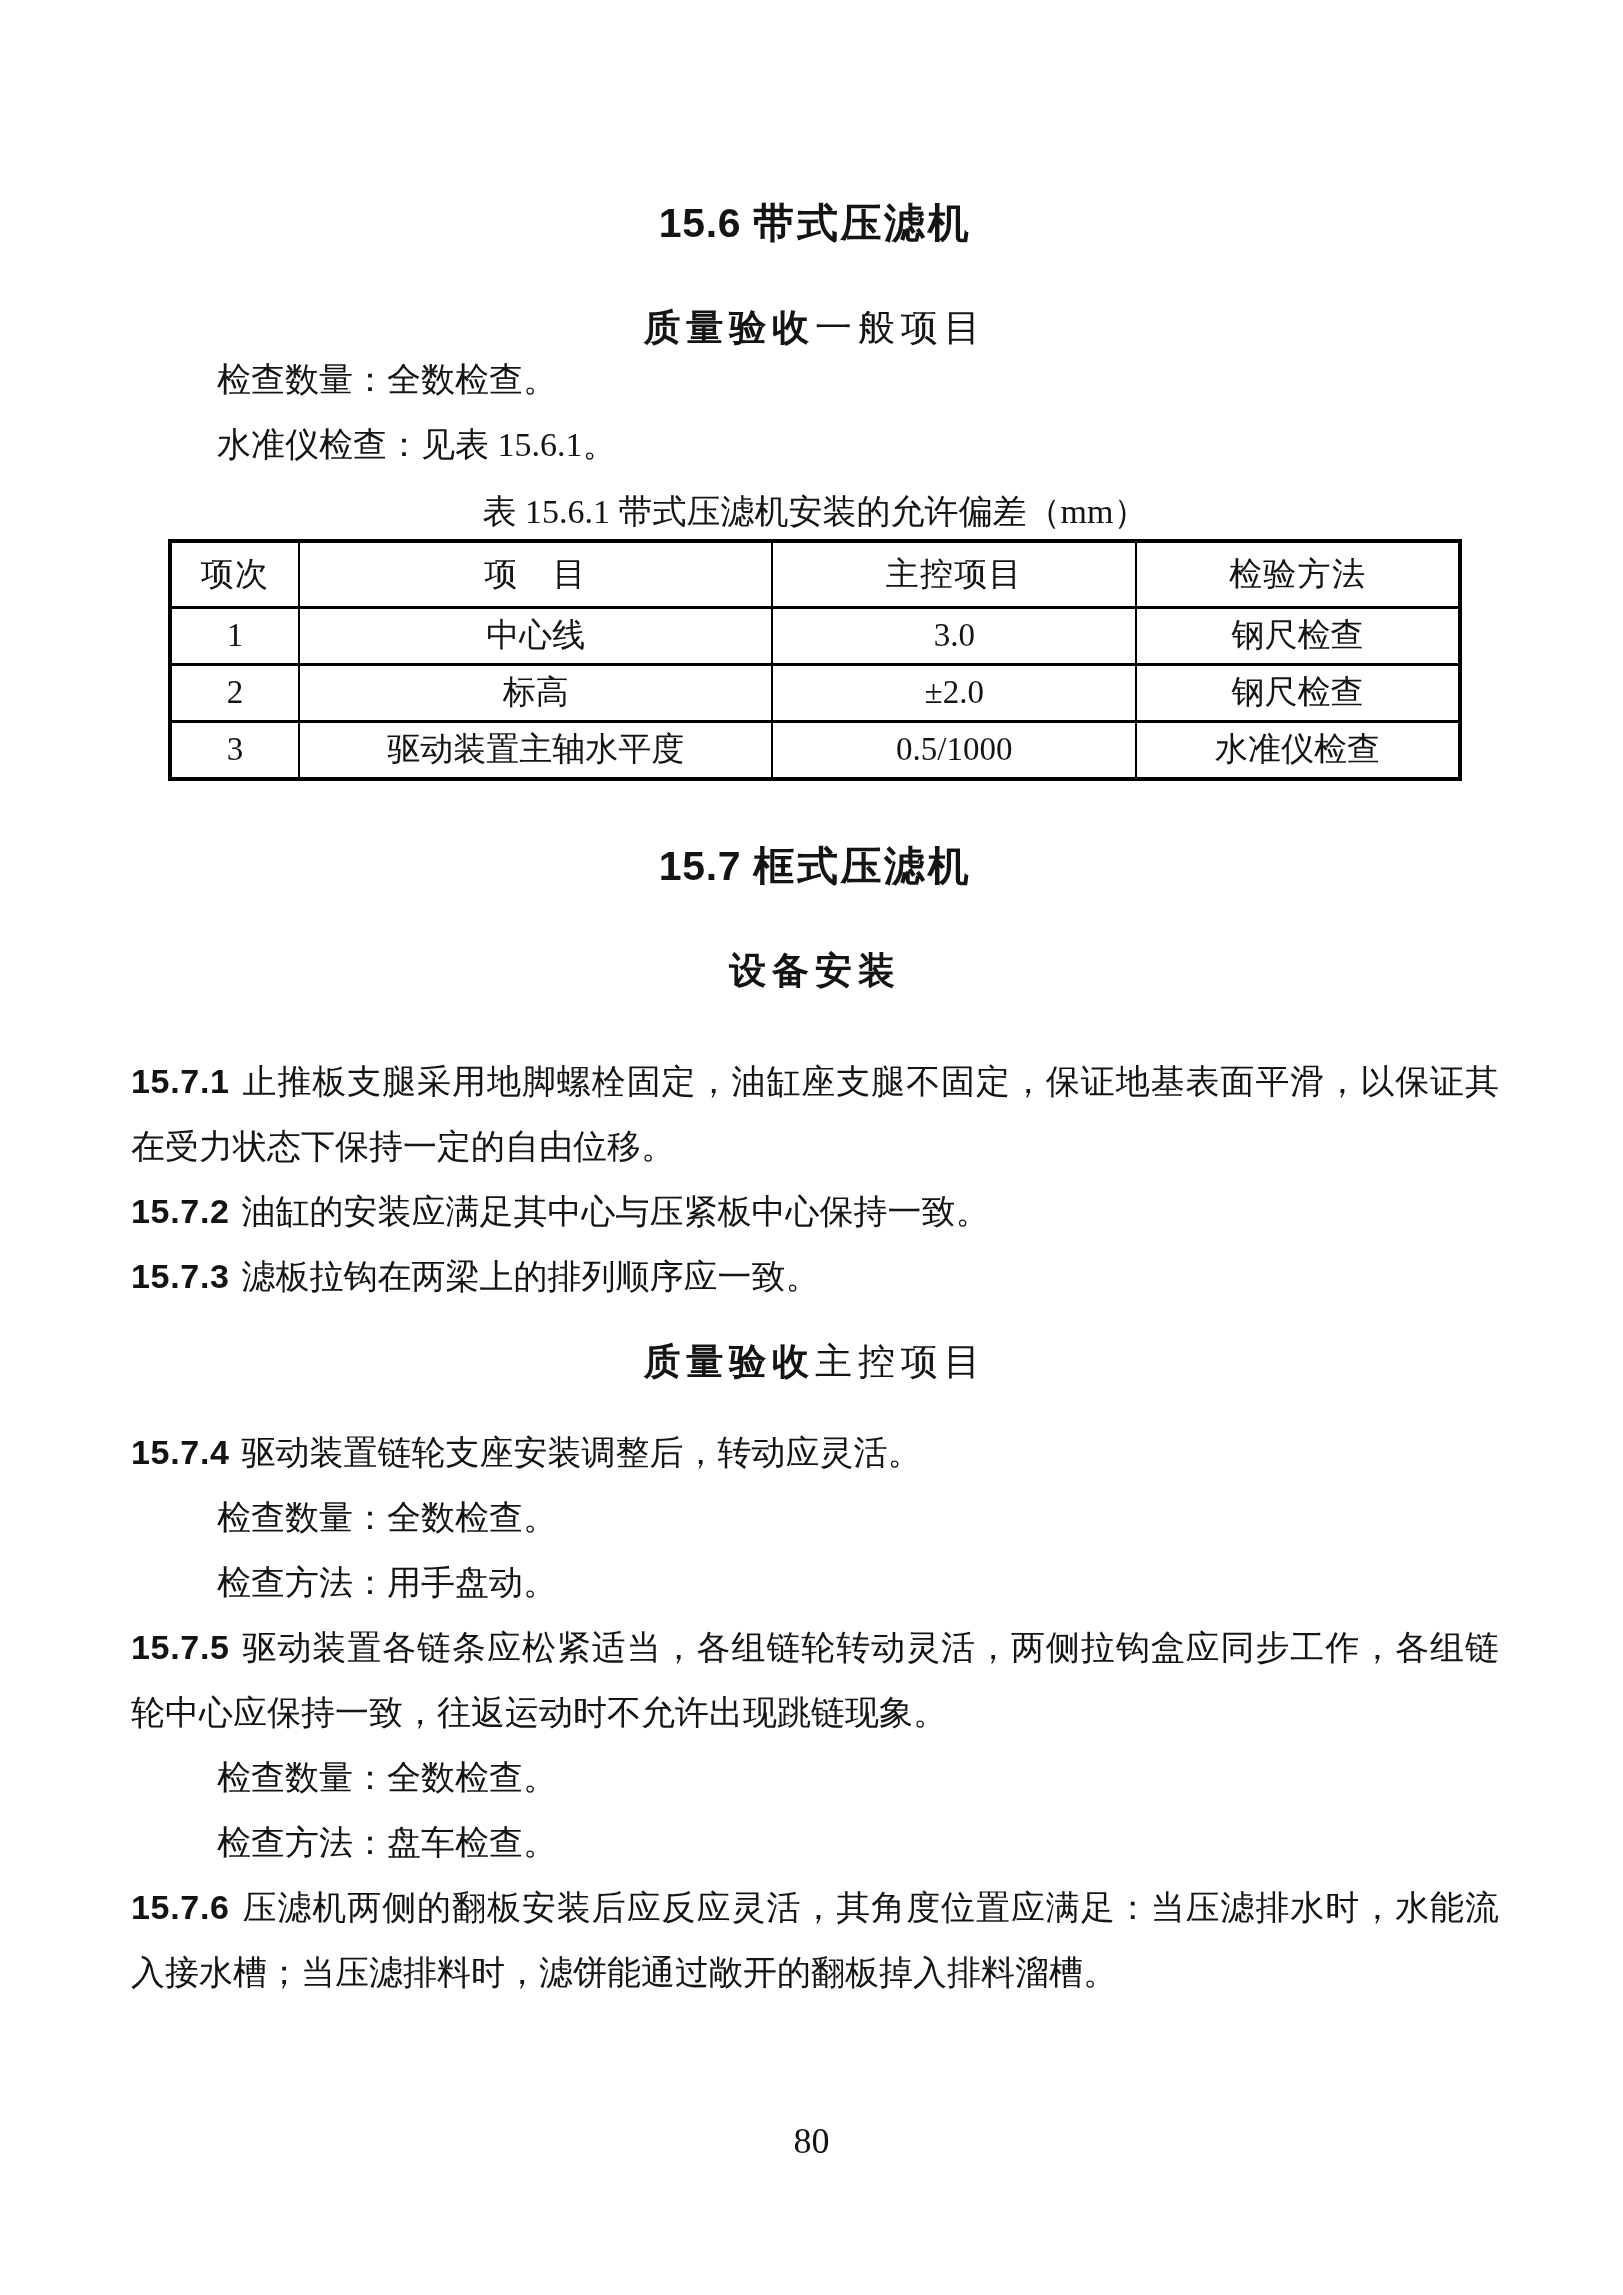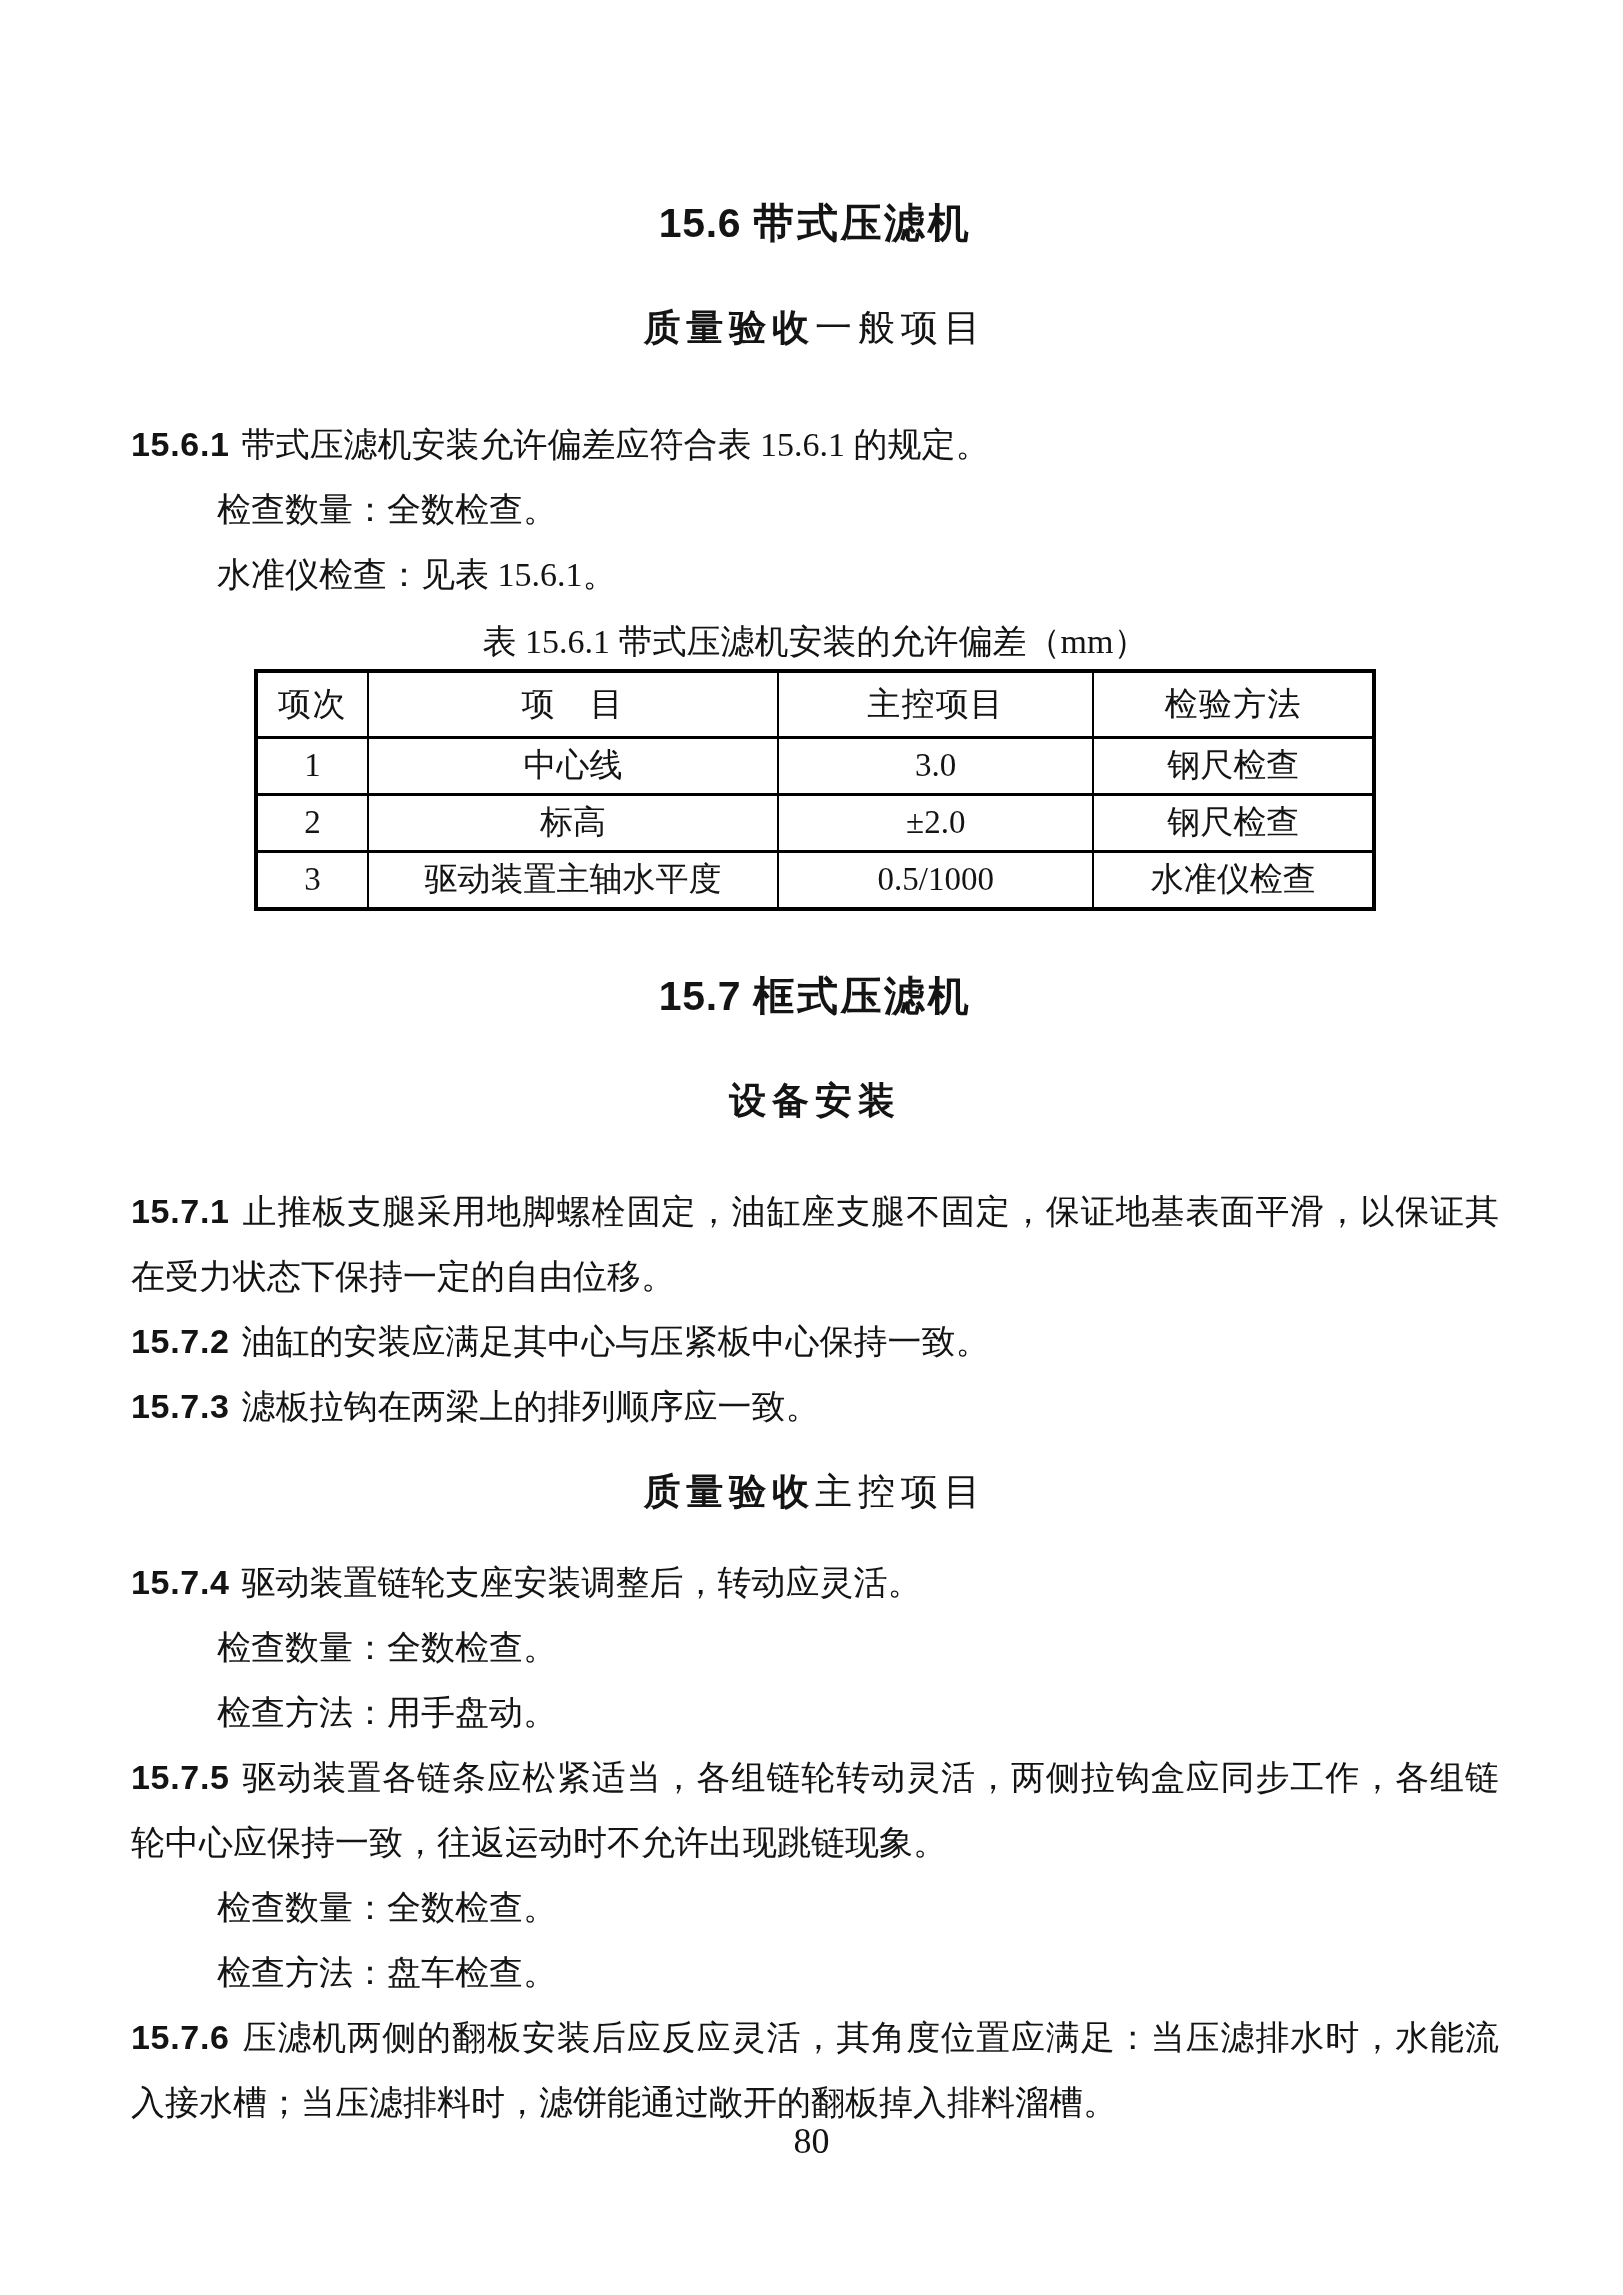--- a/index.html
+++ b/index.html
@@ -50,21 +50,21 @@
   }
   .indent { padding-left:86px; }
   
   .tbl-caption {
     text-align:center;
     font-size:34px;
     line-height:54px;
     margin-top:7.9px;
   }
   table.dev-table {
-    width:1122px;
+    width:1294px;
     margin:0 auto;
     border-collapse:collapse;
     table-layout:fixed;
     border:4.6px solid #000;
     font-size:33px;
   }
   table.dev-table th, table.dev-table td {
     border:2px solid #000;
     border-top-width:3.9px;
     border-bottom-width:3.9px;
@@ -96,23 +96,20 @@
 <div class="page">
 
   <div class="h-sec">
     <span class="h-num">15.6</span><span>带式压滤机</span>
   </div>
 
   <div class="h-sub mt-95">
     <span class="sub-bold">质量验收</span><span class="sub-light">一般项目</span>
   </div>
 
-  <p class="para mt-100">
-    <span class="c-num">15.6.1</span><span>带式压滤机安装允许偏差应符合表 15.6.1 的规定。</span>
-  </p>
   <p class="para indent">检查数量：全数检查。</p>
   <p class="para indent">水准仪检查：见表 15.6.1。</p>
 
   <div class="tbl-caption">表 15.6.1 带式压滤机安装的允许偏差（mm）</div>
   <table class="dev-table">
     <colgroup>
       <col style="width:10%">
       <col style="width:36.7%">
       <col style="width:28.2%">
       <col style="width:25.1%">

